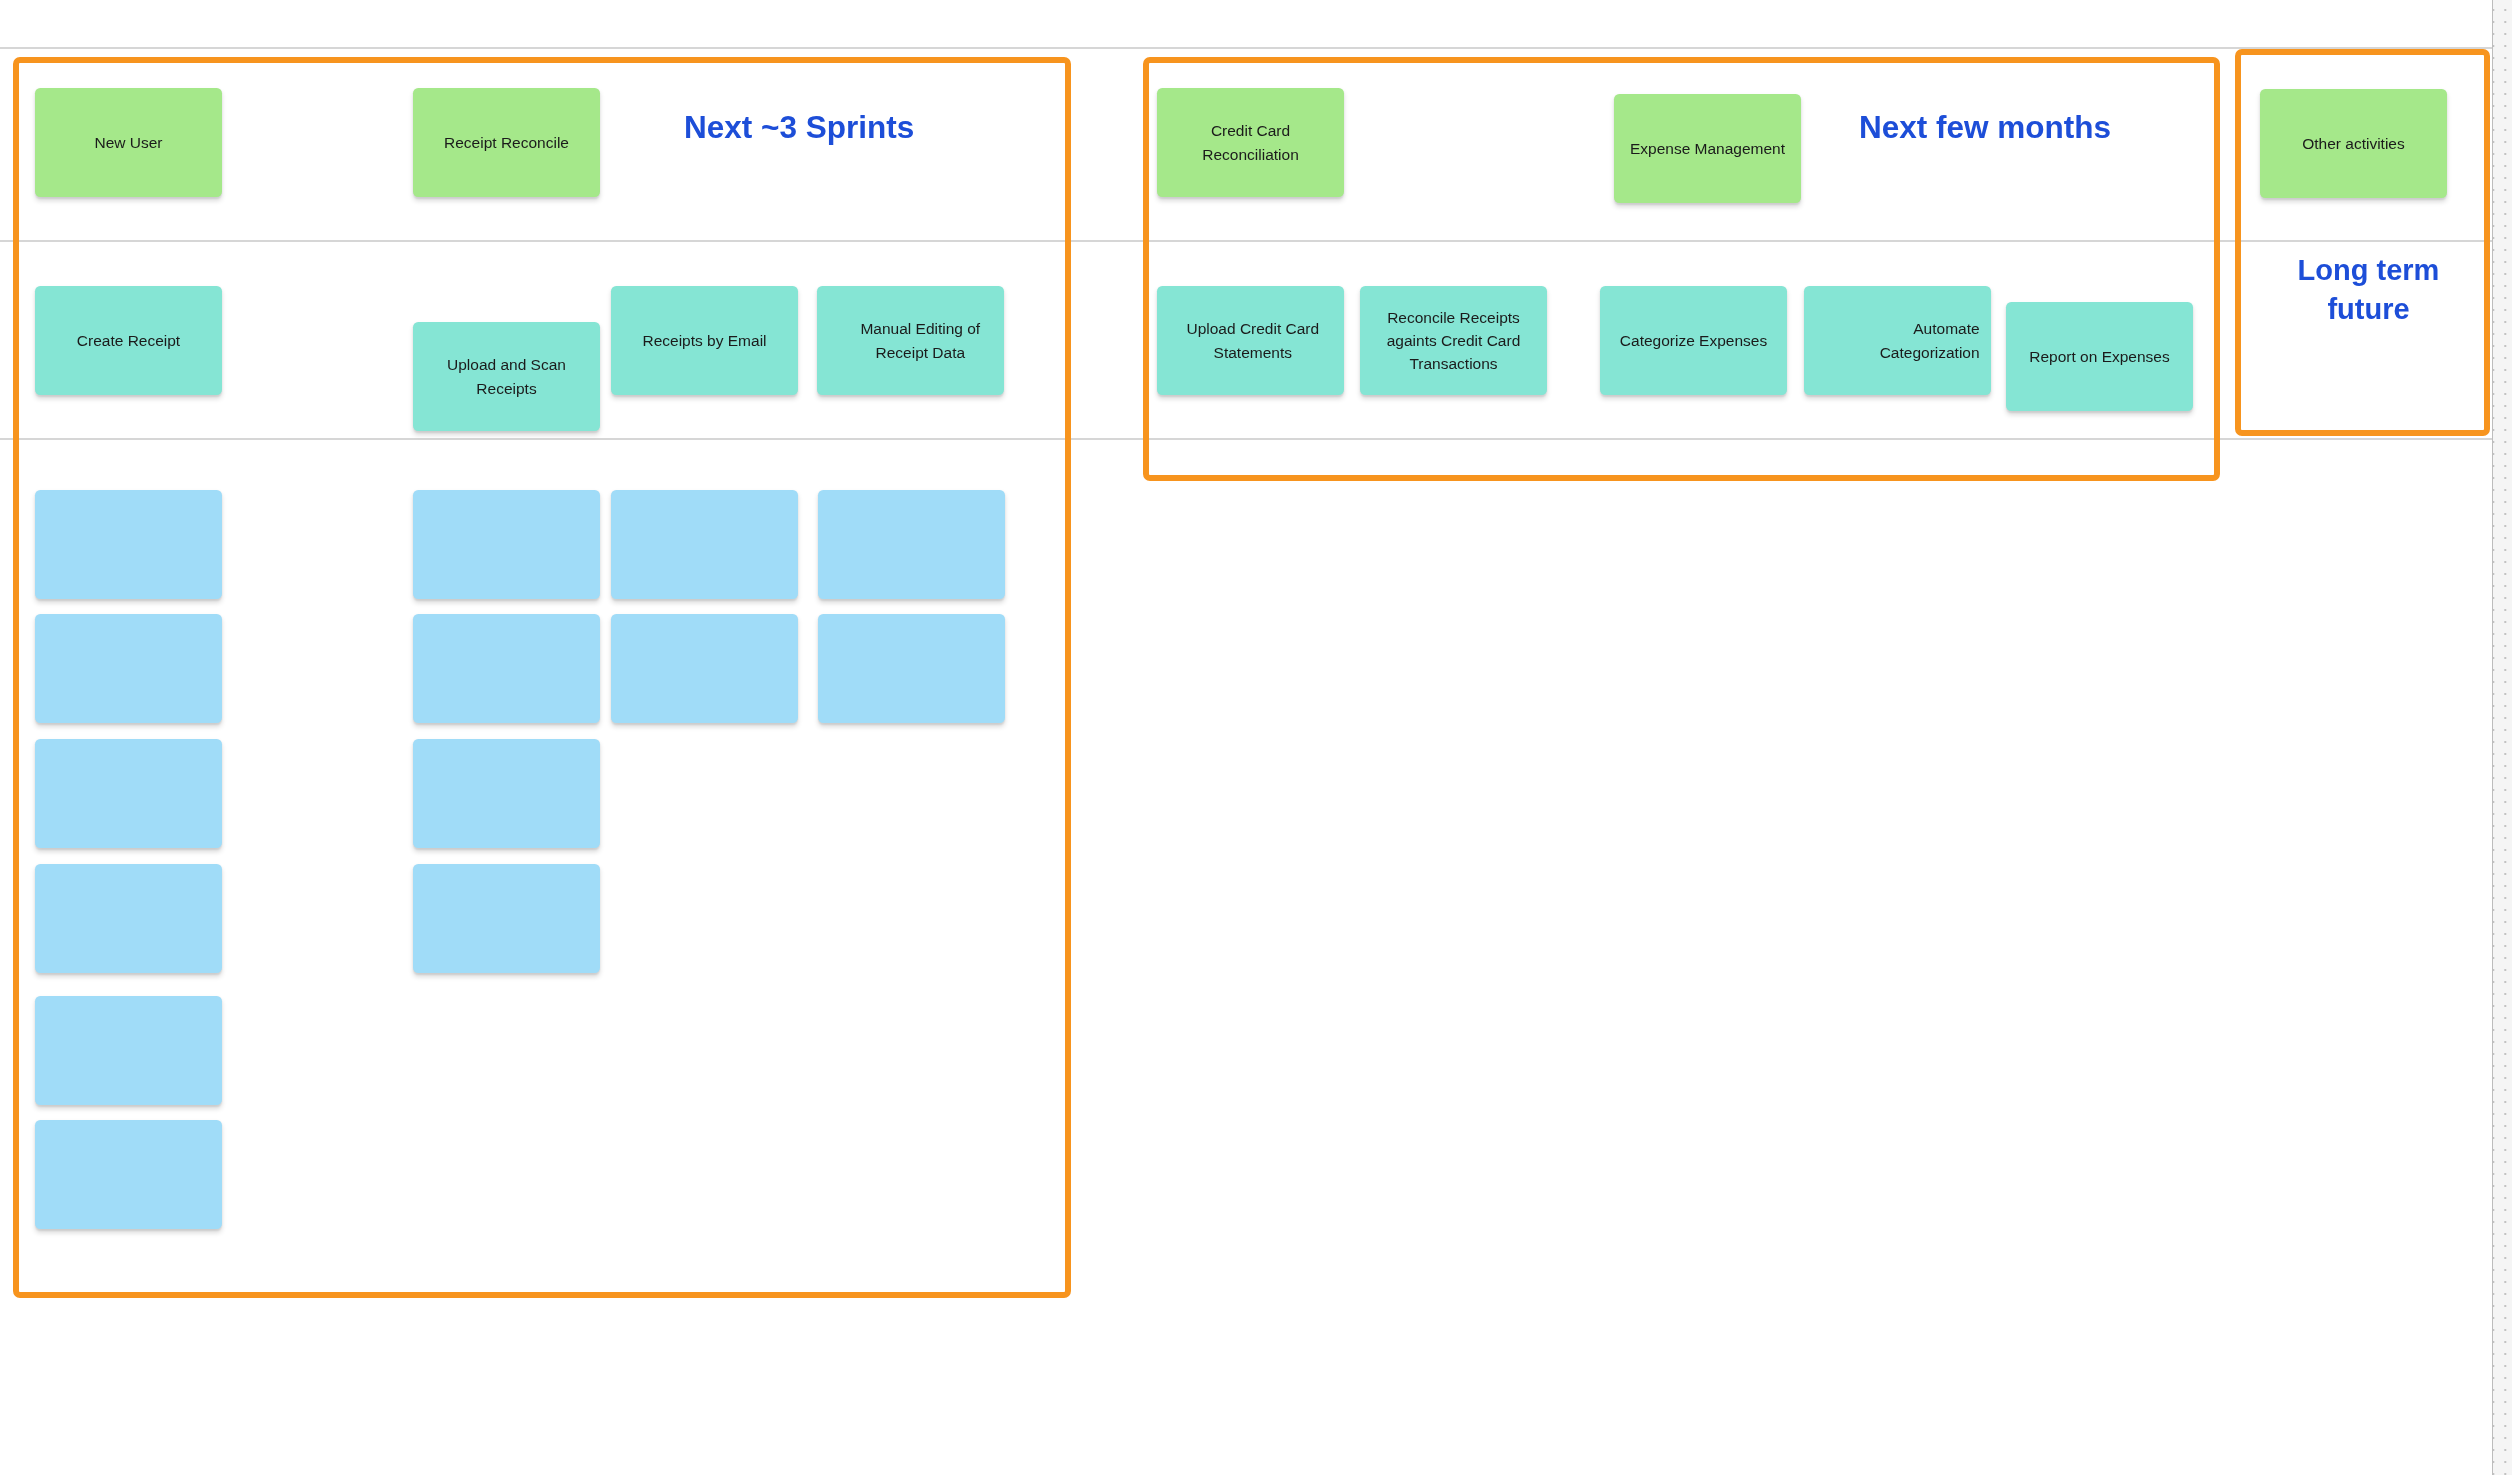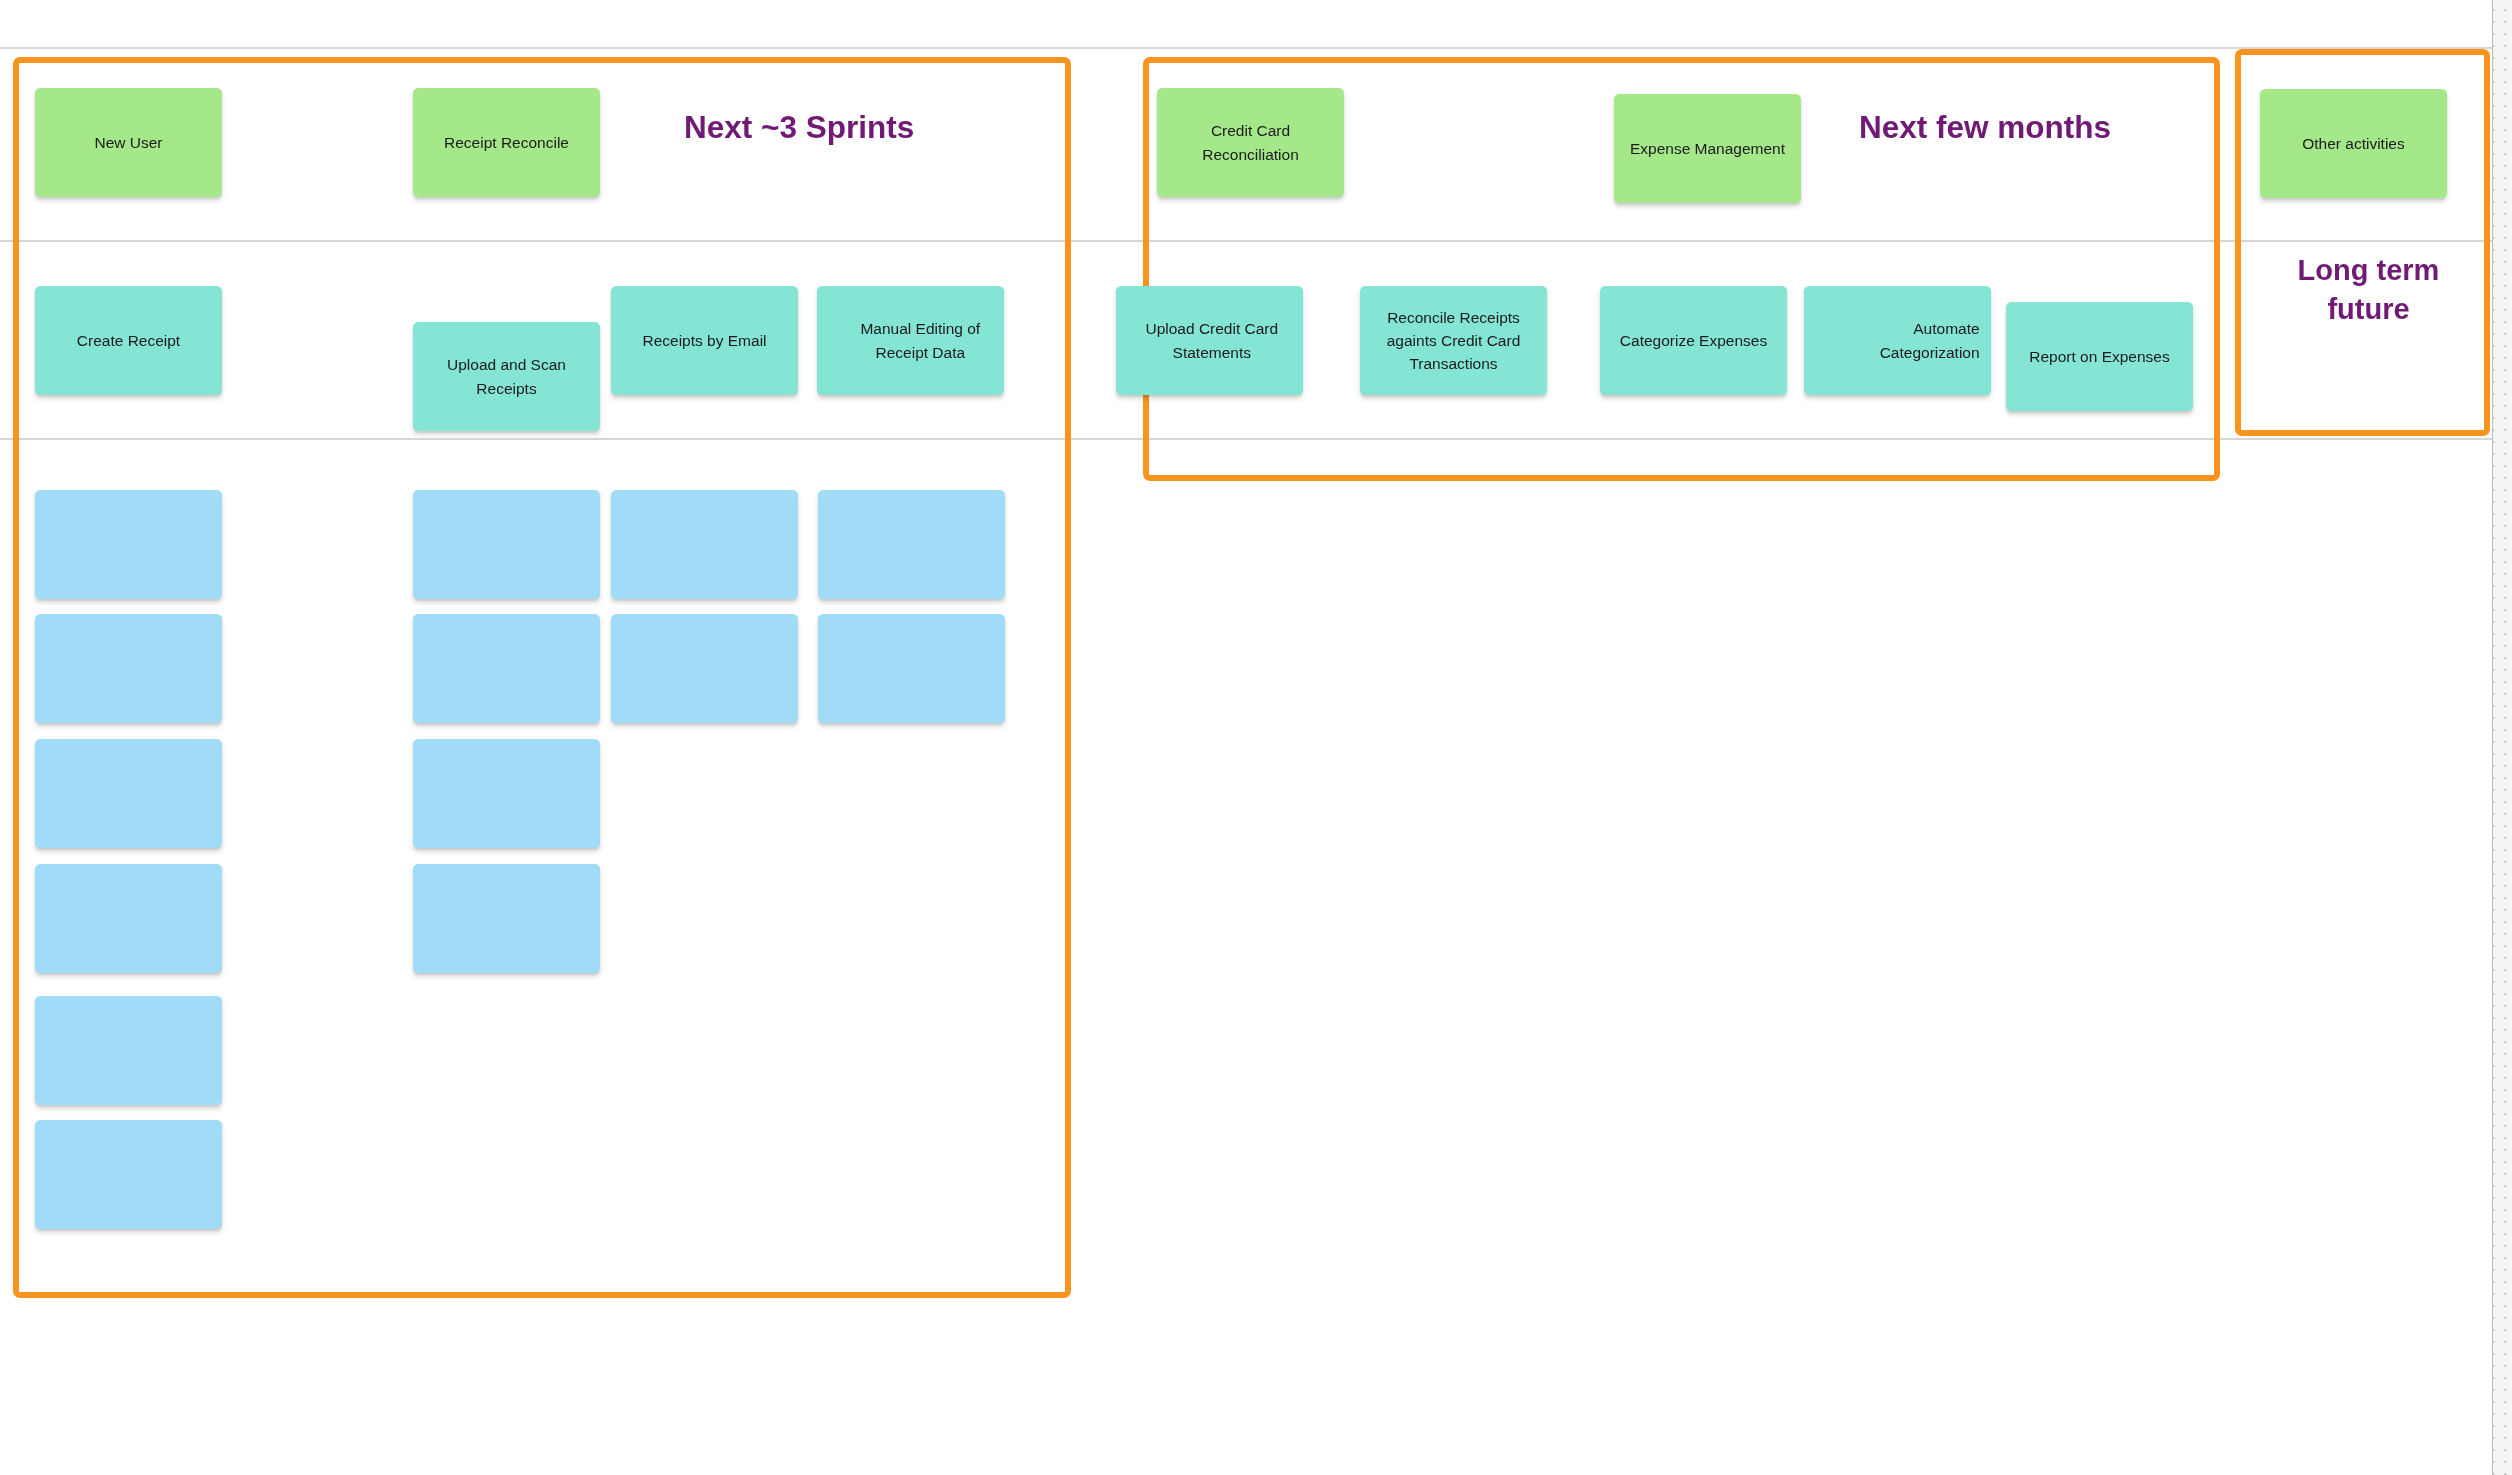--- a/index.html
+++ b/index.html
@@ -46,21 +46,21 @@
     box-sizing: border-box;
     background: transparent;
   }
   .frame.f1 { left: 13px;   top: 57px; width: 1058px; height: 1241px; }
   .frame.f2 { left: 1143px; top: 57px; width: 1077px; height: 424px; }
   .frame.f3 { left: 2235px; top: 49px;  width: 255px;  height: 387px; }
   
   .frame-title {
     position: absolute;
     font-weight: bold;
-    color: #701a75;
+    color: #1d4ed8;
     white-space: nowrap;
   }
   .frame-title.t1 { left: 684px; top: 109px; font-size: 31.5px; }
   .frame-title.t2 { left: 1859px; top: 109px; font-size: 31.5px; }
   .frame-title.t3 {
     left: 2271px; top: 251px;
     font-size: 29px; line-height: 1.33;
     width: 195px; white-space: normal; text-align: center;
   }
   
@@ -99,21 +99,21 @@
 <div class="note green" style="left:35px; top:88px;">New User</div>
 <div class="note green" style="left:413px; top:88px;">Receipt Reconcile</div>
 <div class="note green" style="left:1157px; top:88px;">Credit Card Reconciliation</div>
 <div class="note green" style="left:1614px; top:94px;">Expense Management</div>
 <div class="note green" style="left:2260px; top:89px;">Other activities</div>
 
 <div class="note teal" style="left:35px; top:286px;">Create Receipt</div>
 <div class="note teal" style="left:413px; top:286px;margin-top:36px;">Upload and Scan Receipts</div>
 <div class="note teal" style="left:611px; top:286px;">Receipts by Email</div>
 <div class="note teal" style="left:817px; top:286px;padding-left:31px;">Manual Editing of Receipt Data</div>
-<div class="note teal" style="left:1116px; top:286px;padding-left:16px;">Upload Credit Card Statements</div>
+<div class="note teal" style="left:1157px; top:286px;padding-left:16px;">Upload Credit Card Statements</div>
 <div class="note teal" style="left:1360px; top:286px;">Reconcile Receipts againts Credit Card Transactions</div>
 <div class="note teal" style="left:1600px; top:286px;">Categorize Expenses</div>
 <div class="note teal" style="left:1804px; top:286px;text-align:right;">Automate Categorization</div>
 <div class="note teal" style="left:2006px; top:286px;margin-top:16px;">Report on Expenses</div>
 
 <div class="note blue" style="left:35px; top:490px;"></div>
 <div class="note blue" style="left:35px; top:614px;"></div>
 <div class="note blue" style="left:35px; top:739px;"></div>
 <div class="note blue" style="left:35px; top:864px;"></div>
 <div class="note blue" style="left:35px; top:996px;"></div>

